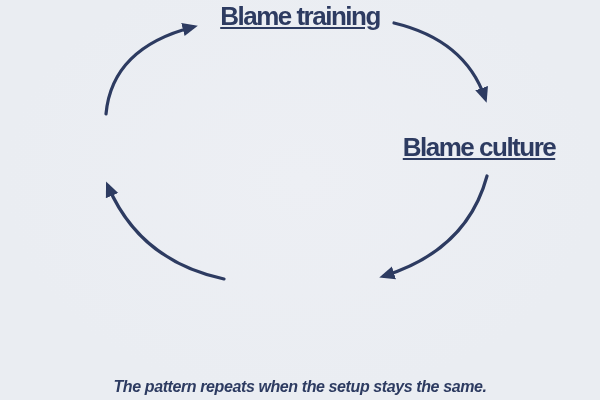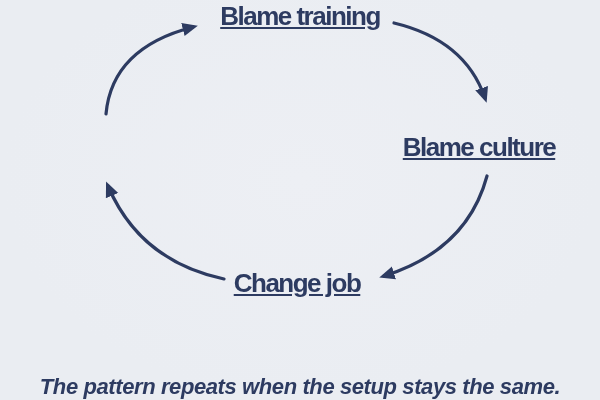--- a/index.html
+++ b/index.html
@@ -43,21 +43,21 @@
   }
   .node-top    { left: 300px; top: 16px; }
   .node-right  { left: 479px; top: 147px; }
   .node-bottom { left: 297px; top: 283px; }
   .node-left   { left: 108px; top: 146px; }
   .caption {
     position: absolute;
     left: 300px; top: 387px;
     transform: translate(-50%, -50%);
     color: var(--ink);
-    font-size: 22px;
+    font-size: 16px;
     font-weight: 700;
     font-style: italic;
     letter-spacing: -0.4px;
     white-space: nowrap;
     line-height: 1;
   }
 </style>
 </head>
 <body>
 
@@ -72,18 +72,17 @@
     <path class="arrow" d="M 106 114 Q 112 48 193 27" marker-end="url(#head)"></path>
     <path class="arrow" d="M 394 23 Q 465 40 485 98" marker-end="url(#head)"></path>
     <path class="arrow" d="M 487 176 Q 467 250 384 276" marker-end="url(#head)"></path>
     <path class="arrow" d="M 224 279 Q 140 261 108 186" marker-end="url(#head)"></path>
   </svg>
 
   <div class="node node-top">Blame training</div>
 
   <div class="node node-right">Blame culture</div>
 
-  <div class="node node-bottom">Change job</div>
 
 
   <div class="caption">The pattern repeats when the setup stays the same.</div>
 
 </div>
 
 </body></html>

